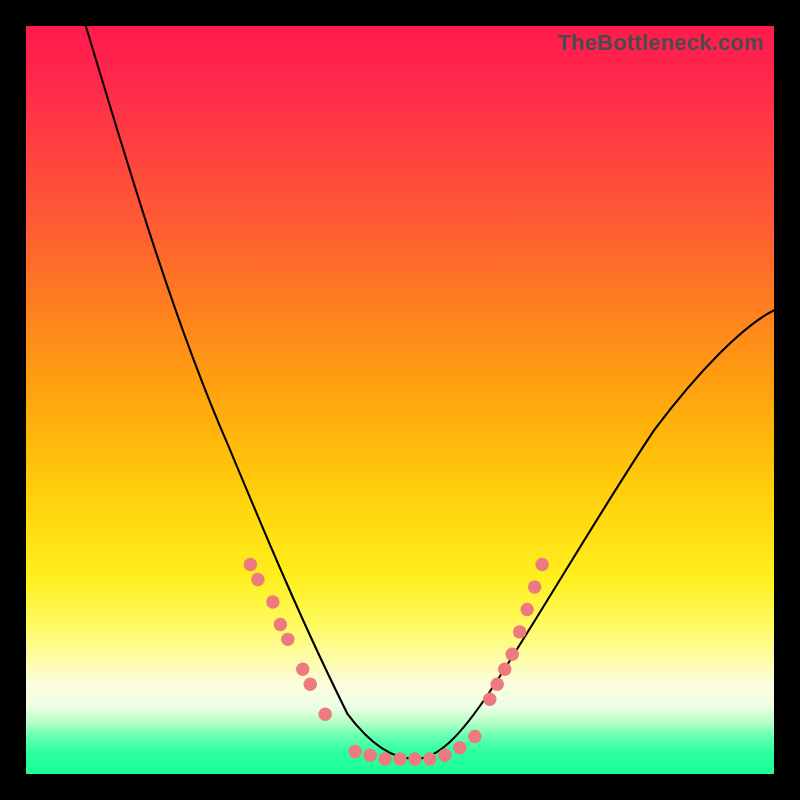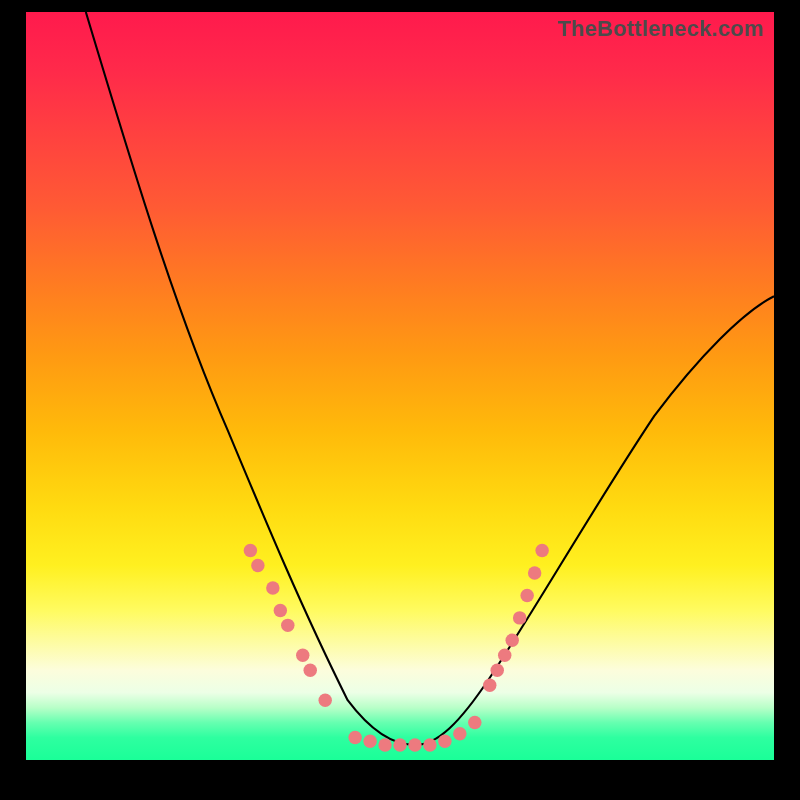--- a/index.html
+++ b/index.html
@@ -6,21 +6,21 @@
   html, body { width: 800px; height: 800px; overflow: hidden; background: #000; }
   .outer {
     width: 800px;
     height: 800px;
     background: #000;
     position: relative;
   }
   .plot {
     position: absolute;
     left: 26px;
-    top: 12px;
+    top: 26px;
     width: 748px;
     height: 748px;
     background: linear-gradient(to bottom,
       #ff1a4d 0%,
       #ff2a4a 8%,
       #ff4040 16%,
       #ff5a34 26%,
       #ff7a22 36%,
       #ff9a12 46%,
       #ffba0a 56%,

